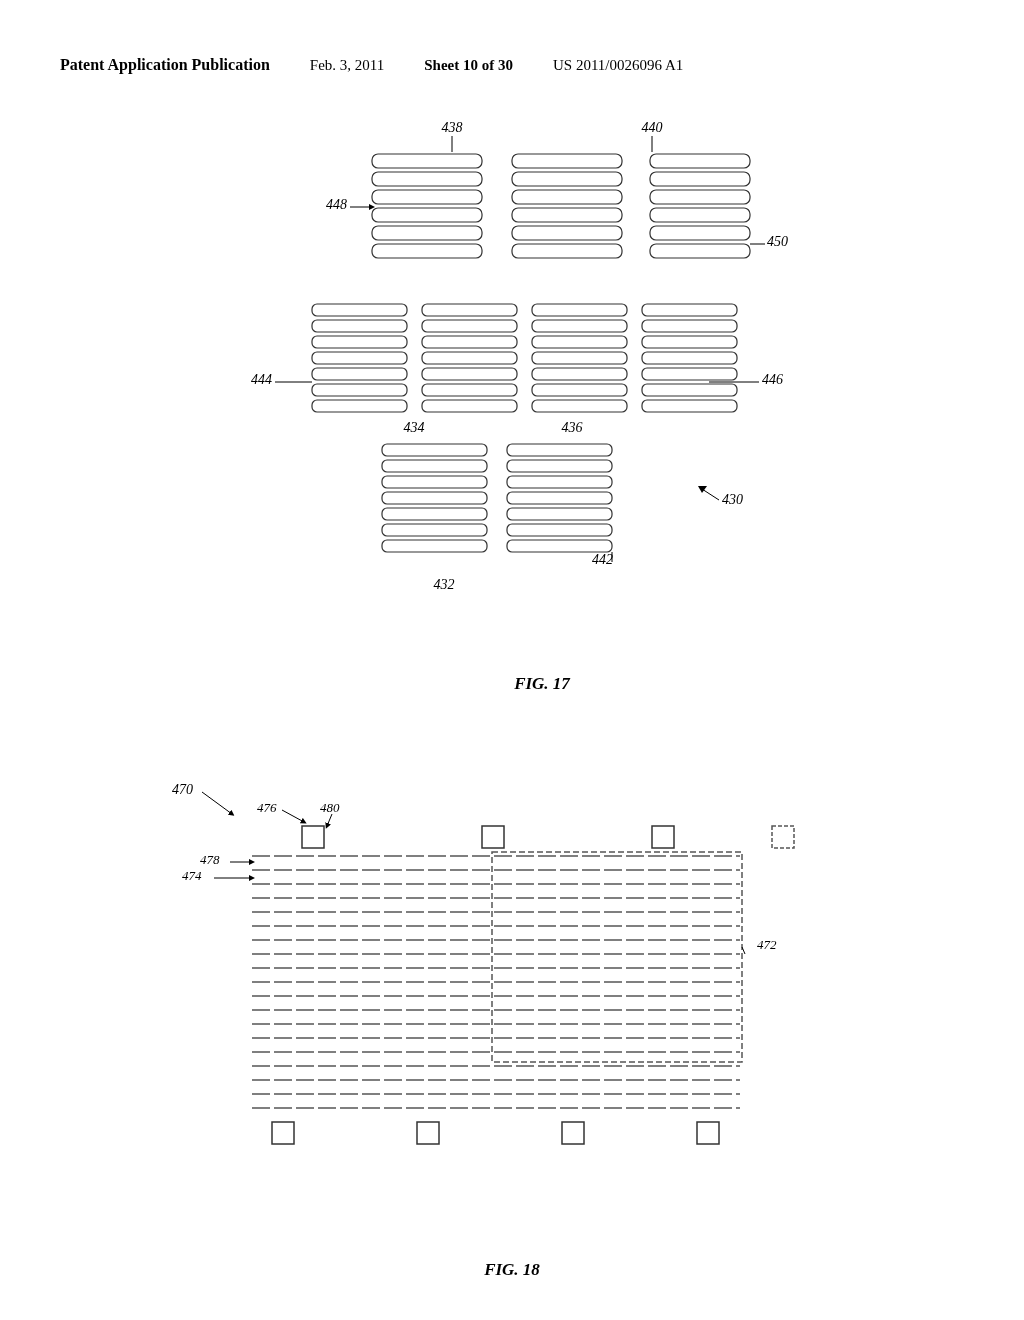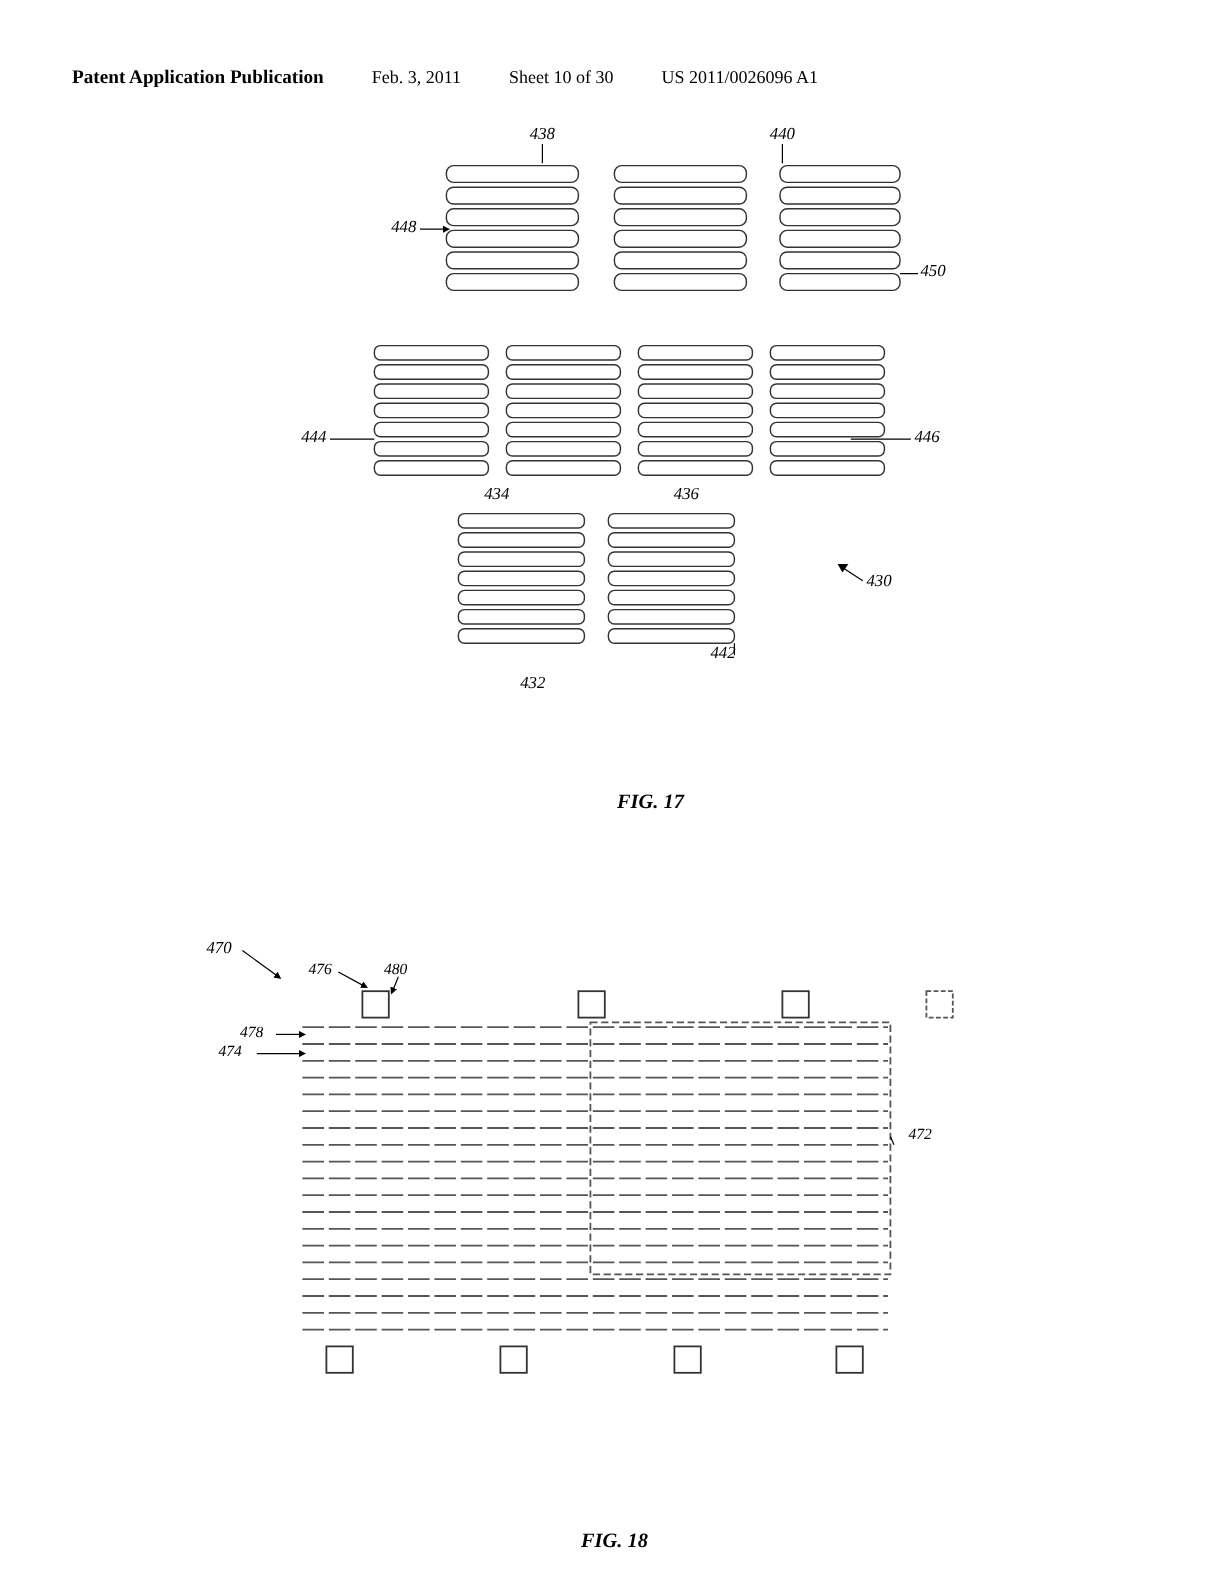--- a/index.html
+++ b/index.html
@@ -17,33 +17,33 @@
       align-items: baseline;
       padding: 40px 60px 20px 60px;
       gap: 40px;
       font-size: 15px;
     }
     .header-title {
       font-weight: bold;
       font-size: 16px;
     }
     .header-date { font-size: 15px; text-align: right; }
-    .header-sheet { font-size: 15px; }
+    .header-sheet { font-size: 15px; font-weight: bold; }
     .header-patent { font-size: 15px; margin-top: 17px; }
 
     .content {
       position: relative;
       width: 100%;
       height: calc(100% - 90px);
     }
 
     
     .fig17-container {
       position: absolute;
-      top: 4px;
+      top: 20px;
       left: 50%;
       transform: translateX(-50%);
       width: 580px;
       height: 580px;
     }
 
     .fig17-label {
       position: absolute;
       bottom: 0px;
       left: 50%;
@@ -63,21 +63,21 @@
       position: absolute;
       top: 680px;
       left: 50%;
       transform: translateX(-50%);
       width: 700px;
       height: 520px;
     }
 
     .fig18-label {
       position: absolute;
-      bottom: 0px;
+      bottom: 14px;
       left: 50%;
       transform: translateX(-50%);
       font-style: italic;
       font-weight: bold;
       font-size: 17px;
     }
   </style>
 </head>
 <body>
 

